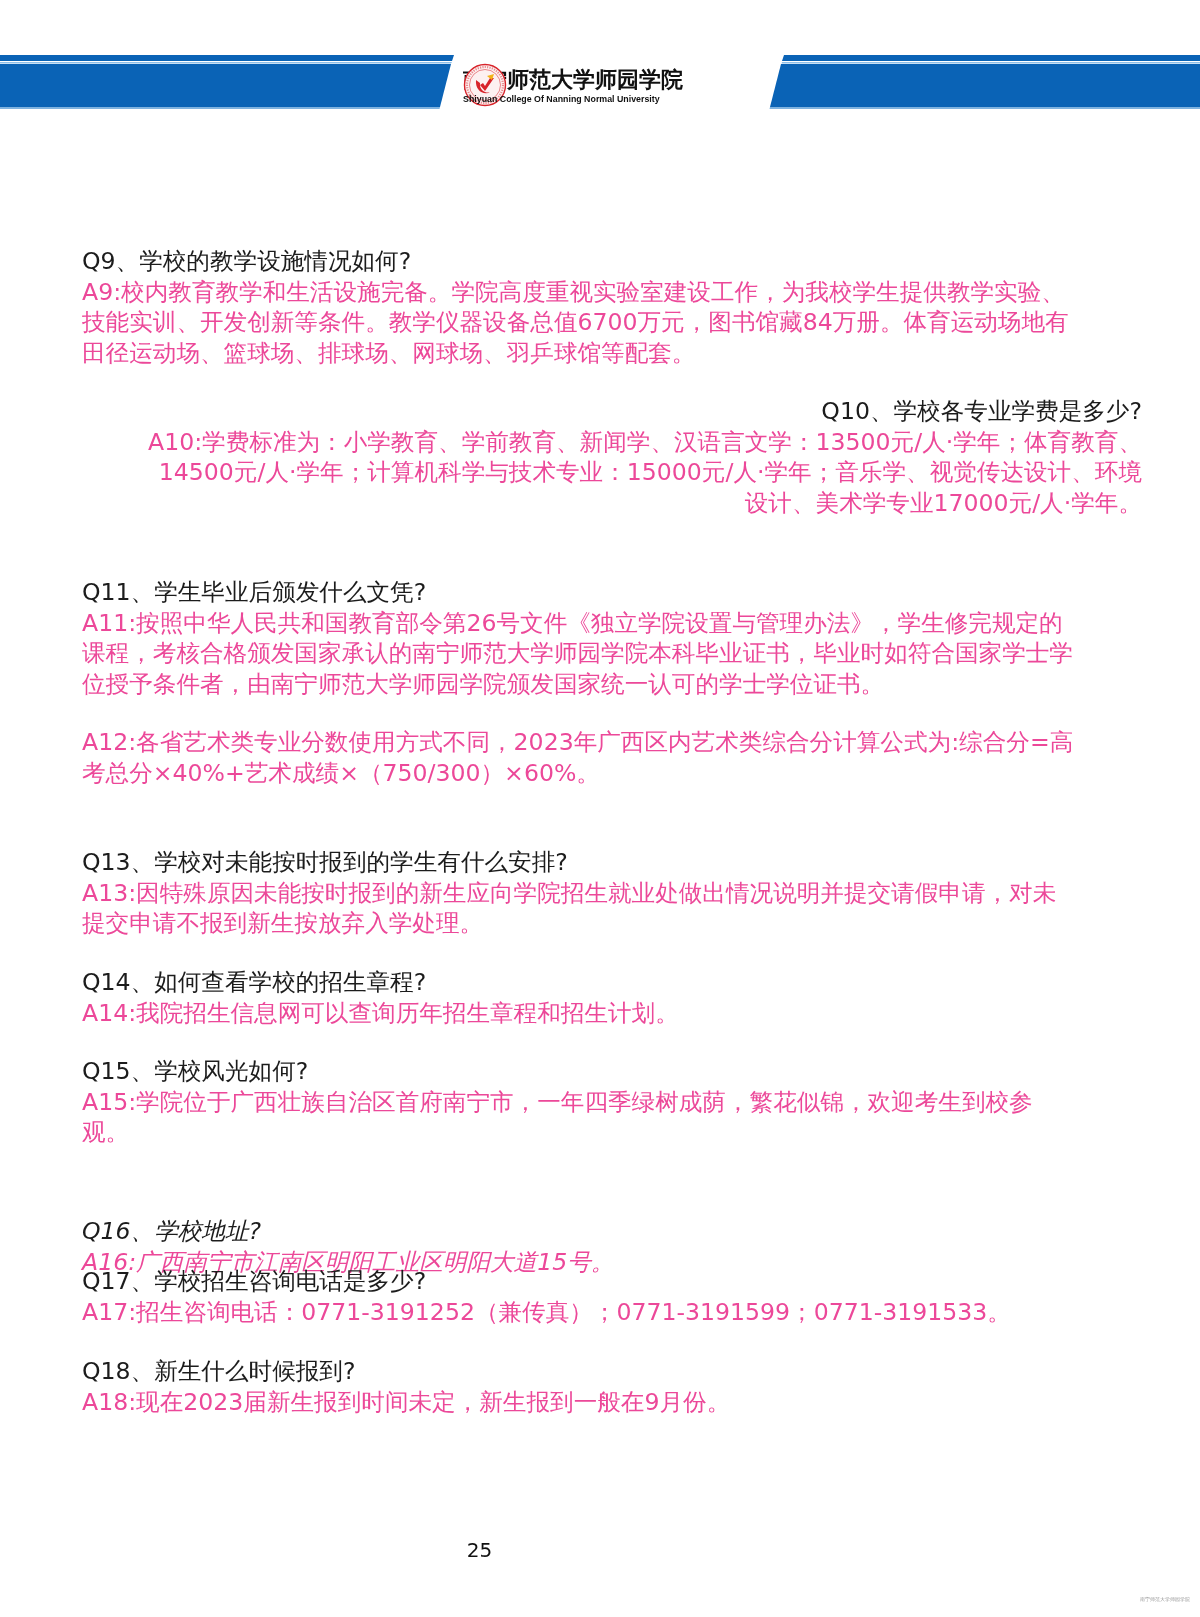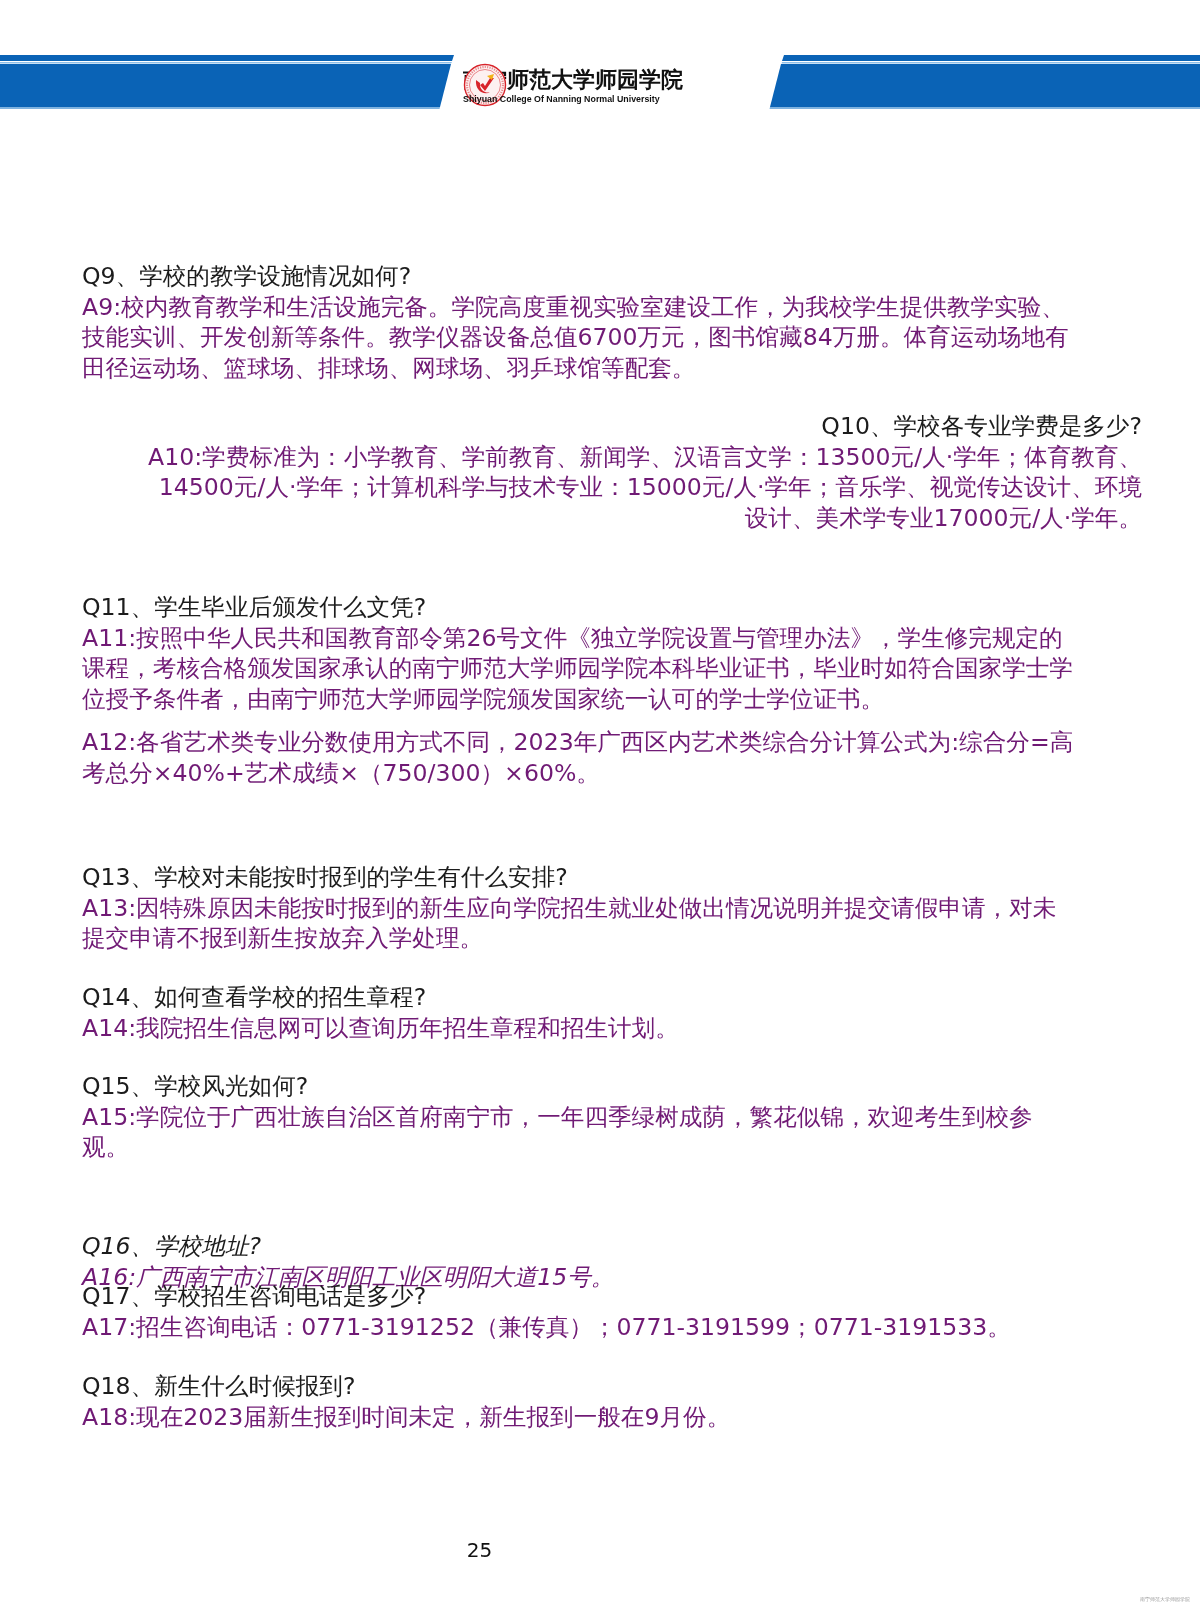--- a/index.html
+++ b/index.html
@@ -77,23 +77,23 @@
       position: absolute;
       left: 0;
       width: 1060px;
     }
     .line {
       display: block;
       height: 30.6px;
       line-height: 30.6px;
       font-size: 23.6px;
       white-space: nowrap;
-      color: #701a75;
-    }
-    .question { color: #1c1c1c; margin-top: 15px; }
+      color: #ec4899;
+    }
+    .question { color: #1c1c1c; }
 
     .page-number {
       position: absolute;
       left: 0;
       width: 959px;
       top: 1538px;
       text-align: center;
       font-size: 20px;
       line-height: 24px;
       color: #111111;

